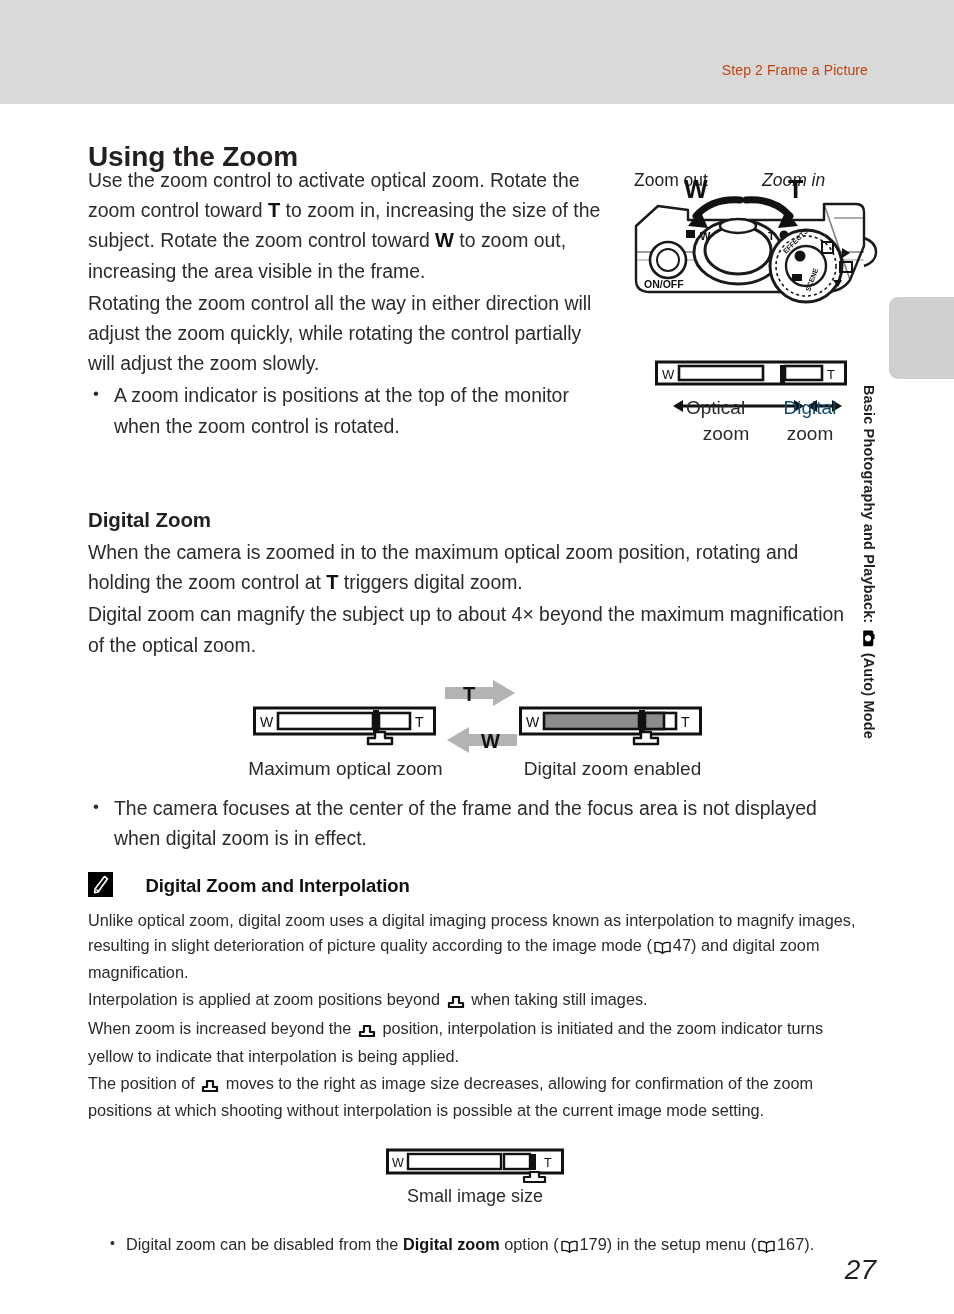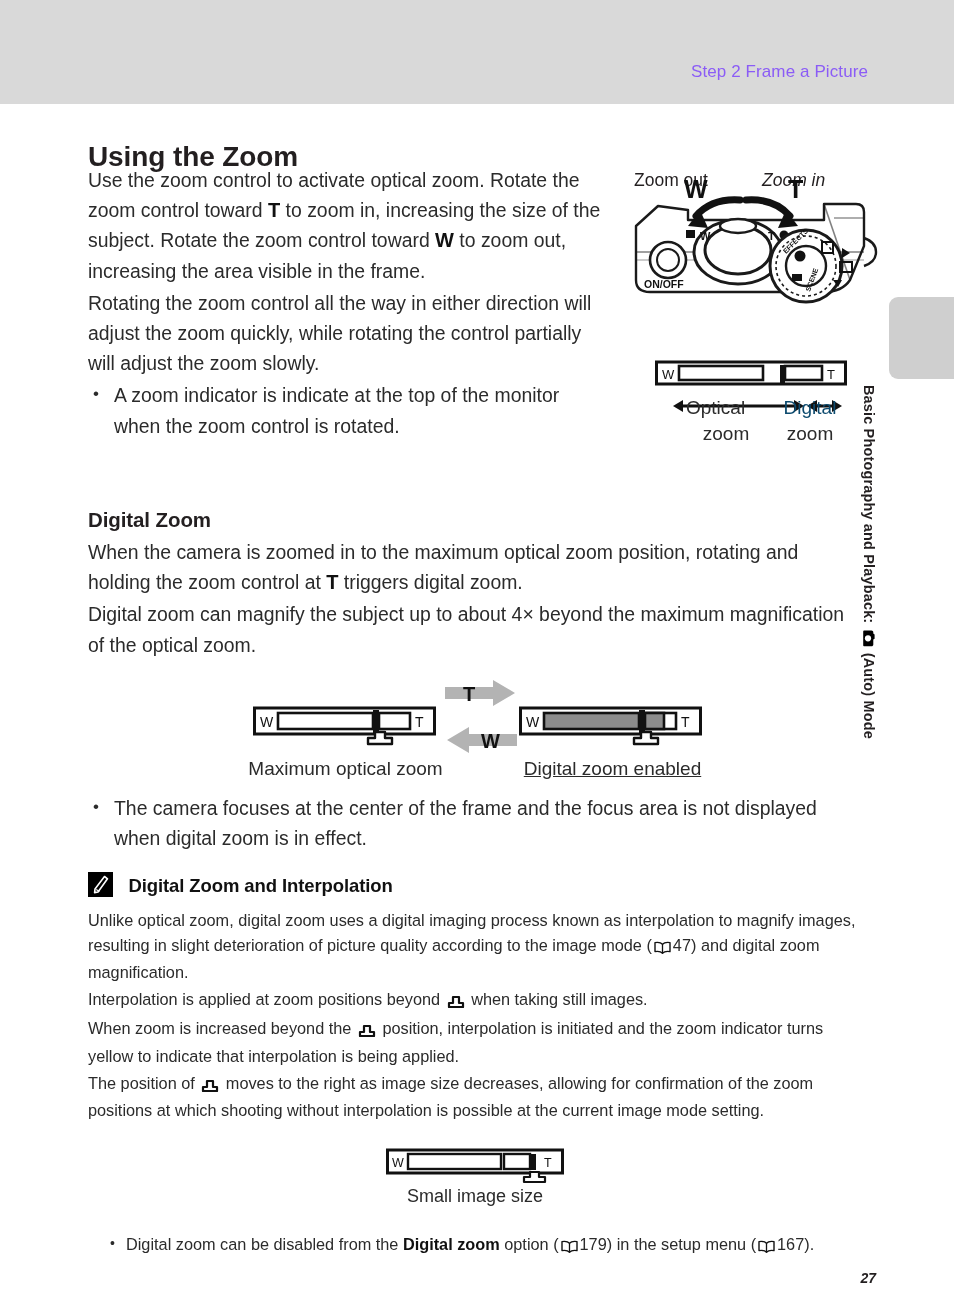--- a/index.html
+++ b/index.html
@@ -21,23 +21,23 @@
     position: absolute;
     left: 0; top: 0;
     width: 954px;
     height: 104px;
     background: #d9d9d9;
   }
   .header-title {
     position: absolute;
     right: 86px;
     top: 62px;
-    font-size: 17px;
+    font-size: 14px;
     letter-spacing: .1px;
-    color: #8b5cf6;
+    color: #c2410c;
     white-space: nowrap;
   }
 
   
   .side-tab {
     position: absolute;
     left: 889px;
     top: 297px;
     width: 66px;
     height: 82px;
@@ -157,21 +157,21 @@
     height: 25px;
     background: #000;
     display: inline-block;
     vertical-align: -5px;
     position: relative;
   }
   .note-title {
     font-size: 18.5px;
     font-weight: 700;
     color: #111;
-    margin-left: 11px;
+    margin-left: 28px;
     letter-spacing: -.1px;
   }
   p.fine {
     margin: 0 0 2px 0;
     font-size: 16.3px;
     line-height: 24.6px;
     color: #2b2b2b;
   }
   ul.fine-bullets {
     margin: 16px;
@@ -191,23 +191,23 @@
     left: 6px;
     top: -1px;
     font-size: 14px;
   }
   ul.fine-bullets li b { color: #111; font-weight: 700; }
 
   .page-number {
     position: absolute;
     right: 78px;
     bottom: 28px;
-    font-size: 14px;
+    font-size: 28px;
     font-style: italic;
-    font-weight: 700;
+    font-weight: 400;
     color: #231f20;
   }
 
   .glyph-inline { display: inline-block; vertical-align: -3px; margin: 0 2px; }
 </style>
 </head>
 <body>
 
 <div class="header-band"></div>
 <div class="header-title">Step 2 Frame a Picture</div>
@@ -223,21 +223,21 @@
   </span>
   <span>(Auto) Mode</span>
 </div>
 
 <h1 class="page-heading">Using the Zoom</h1>
 
 <div class="col-left">
   <p class="body"><span>Use the zoom control to activate optical zoom. Rotate the zoom control toward </span><b class="wt">T</b><span> to zoom in, increasing the size of the subject. Rotate the zoom control toward </span><b class="wt">W</b><span> to zoom out, increasing the area visible in the frame.</span></p>
   <p class="body">Rotating the zoom control all the way in either direction will adjust the zoom quickly, while rotating the control partially will adjust the zoom slowly.</p>
   <ul class="bullets">
-    <li>A zoom indicator is indicate at the top of the monitor when the zoom control is rotated.</li>
+    <li>A zoom indicator is positions at the top of the monitor when the zoom control is rotated.</li>
   </ul>
 </div>
 
 <div class="zi-label" style="left:634px; top:170px;">Zoom out</div>
 <div class="zi-label" style="left:762px; top:170px;font-style:italic;">Zoom in</div>
 
 <div class="camera-fig">
   <svg width="250" height="150" viewBox="0 0 250 150">
 
     <path d="M8 70 L8 112 Q8 124 22 124 L196 124 Q214 124 222 112 L236 78 L236 44 Q236 36 228 36 L196 36 L196 52 L60 52 L60 42 L30 38 L8 58 Z" fill="#ffffff" stroke="#1a1a1a" stroke-width="2.4" stroke-linejoin="round"></path>
@@ -331,21 +331,21 @@
     <rect x="1.5" y="2" width="180" height="26" fill="#fff" stroke="#111" stroke-width="3"></rect>
     <text x="7" y="21" font-family="Liberation Sans, sans-serif" font-size="14" fill="#111">W</text>
     <text x="162" y="21" font-family="Liberation Sans, sans-serif" font-size="14" fill="#111">T</text>
     <rect x="25" y="7" width="95" height="16" fill="#8c8c8c" stroke="#111" stroke-width="2.6"></rect>
     <rect x="126" y="7" width="31" height="16" fill="#fff" stroke="#111" stroke-width="2.6"></rect>
     <rect x="126" y="7" width="19" height="16" fill="#8c8c8c" stroke="#111" stroke-width="2.6"></rect>
     <rect x="120" y="4" width="6" height="23" fill="#111"></rect>
     <path d="M115 32 h7 v-6 h10 v6 h7 v6 h-24 z" fill="#fff" stroke="#111" stroke-width="2.4" stroke-linejoin="round"></path>
   </svg>
 </div>
-<div class="cap" style="position:absolute; left:495px; top:756px; width:235px;text-decoration:underline;">Digital zoom enabled</div>
+<div class="cap" style="position:absolute; left:495px; top:756px; width:235px;">Digital zoom enabled</div>
 
 <div style="position:absolute; left:445px; top:679px;">
   <svg width="72" height="28" viewBox="0 0 72 28">
     <path d="M0 8 h48 v-7 l22 13 -22 13 v-7 h-48 z" fill="#b3b3b3"></path>
     <text x="18" y="22" font-family="Liberation Sans, sans-serif" font-size="20" font-weight="bold" fill="#111">T</text>
   </svg>
 </div>
 <div style="position:absolute; left:445px; top:726px;">
   <svg width="72" height="28" viewBox="0 0 72 28">
     <path d="M72 8 h-48 v-7 l-22 13 22 13 v-7 h48 z" fill="#b3b3b3"></path>

